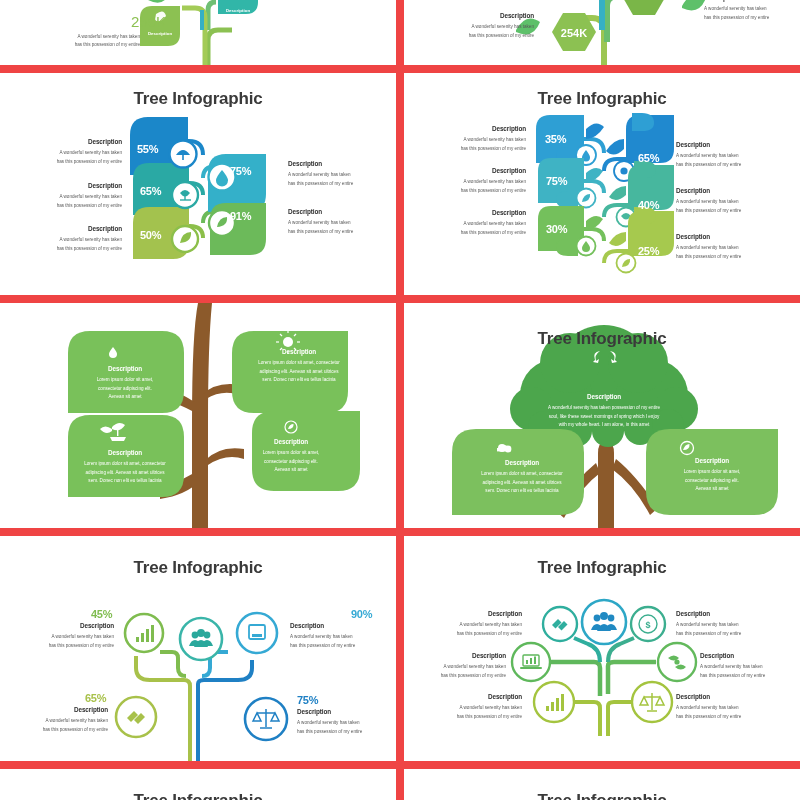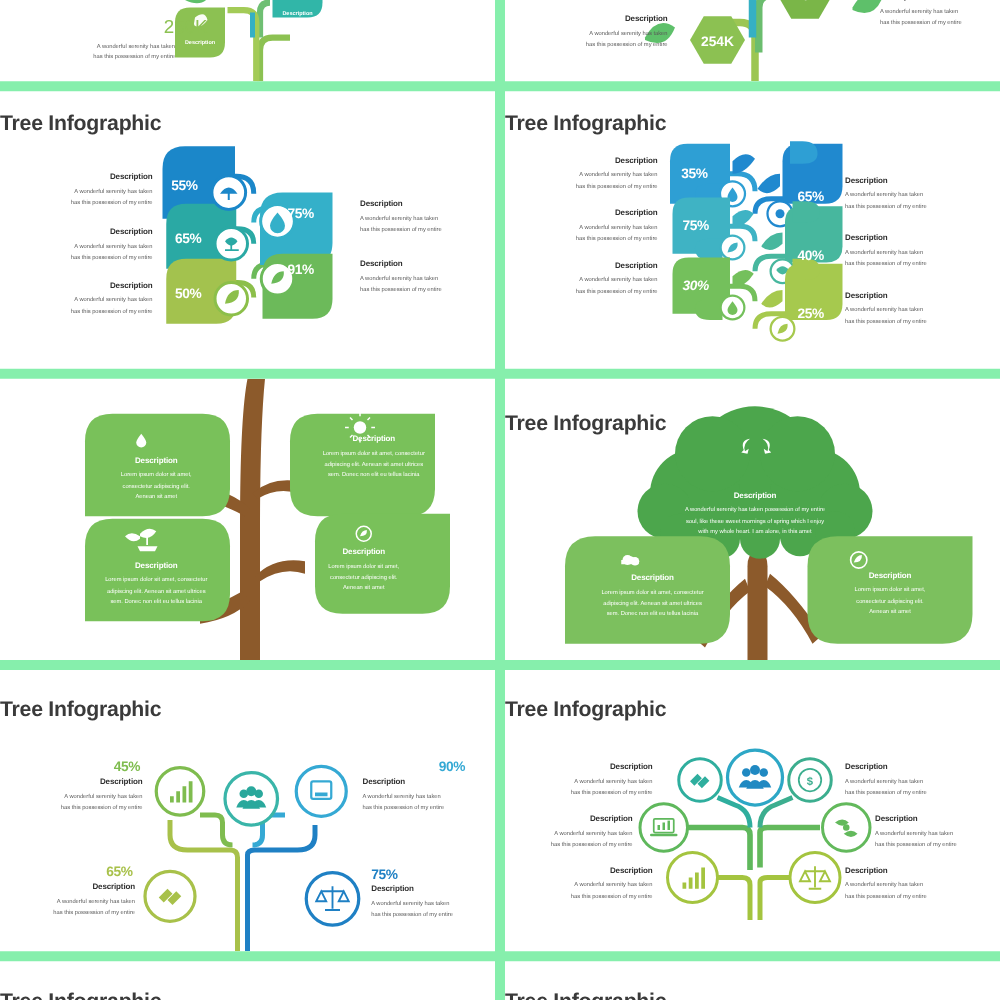--- a/index.html
+++ b/index.html
@@ -10,31 +10,31 @@
     overflow: hidden;
   }
   .grid {
     position: relative;
     width: 800px; height: 800px;
     display: grid;
     grid-template-columns: 396px 396px;
     grid-template-rows: 65px 222px 225px 225px 55px;
     column-gap: 8px;
     row-gap: 8px;
-    background: #86efac;
+    background: #ef4444;
   }
   .slide {
     position: relative;
     background: #ffffff;
     overflow: hidden;
   }
   .slide-title {
     position: absolute;
     left: 0; right: 0;
-    text-align: left;
+    text-align: center;
     font-size: 17px;
     font-weight: bold;
     color: #3a3a3a;
     letter-spacing: -0.2px;
   }
   .desc-block { position: absolute; font-size: 4.6px; line-height: 1.85; color: #595959; }
   .desc-block .dh {
     font-size: 6.4px; font-weight: bold; color: #2f2f2f;
     display: block; margin-bottom: 1.5px; letter-spacing: -0.1px;
   }
@@ -273,21 +273,21 @@
         <path d="M270 170 q0 13 -13 13 h-33 v-32 q0 -13 13 -13 h33 z" fill="#a6c94e"></path>
         <path d="M222 168 q-10 9 -17 2 q7 -11 17 -11 z" fill="#a6c94e"></path>
         <path d="M240 134 q12 0 12 9 q0 8 -12 8 h-10 v-17 z" fill="#a6c94e"></path>
         <circle cx="222" cy="190" r="9.5" fill="#ffffff" stroke="#a6c94e" stroke-width="1.8"></circle>
         <path d="M218 194 q1.5 -8 8 -8 q1 7 -8 8 z" fill="#a6c94e"></path>
       </g>
     </svg>
 
     <div class="pct" style="left:141px; top:60px; color:#ffffff;">35%</div>
     <div class="pct" style="left:142px; top:102px; color:#ffffff;">75%</div>
-    <div class="pct" style="left:142px; top:150px; color:#ffffff;font-style:italic;">30%</div>
+    <div class="pct" style="left:142px; top:150px; color:#ffffff;">30%</div>
     <div class="pct" style="left:234px; top:79px; color:#ffffff;">65%</div>
     <div class="pct" style="left:234px; top:126px; color:#ffffff;text-align:right;">40%</div>
     <div class="pct" style="left:234px; top:172px; color:#ffffff;">25%</div>
 
     <div class="desc-block r" style="left:10px; top:50px; width:112px;">
       <span class="dh">Description</span>
       <span>A wonderful serenity has taken</span><br>
       <span>has this possession of my entire</span>
     </div>
     <div class="desc-block r" style="left:10px; top:92px; width:112px;">

